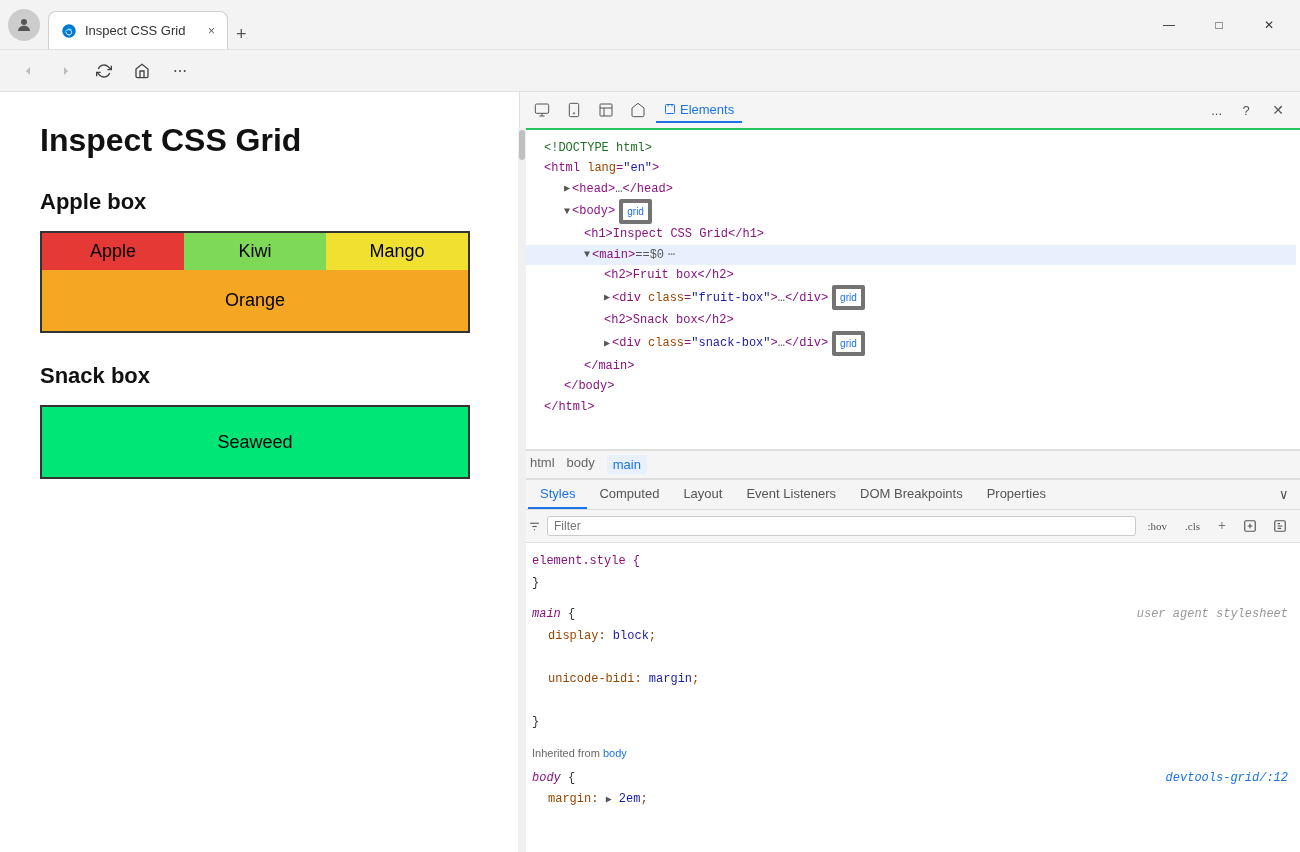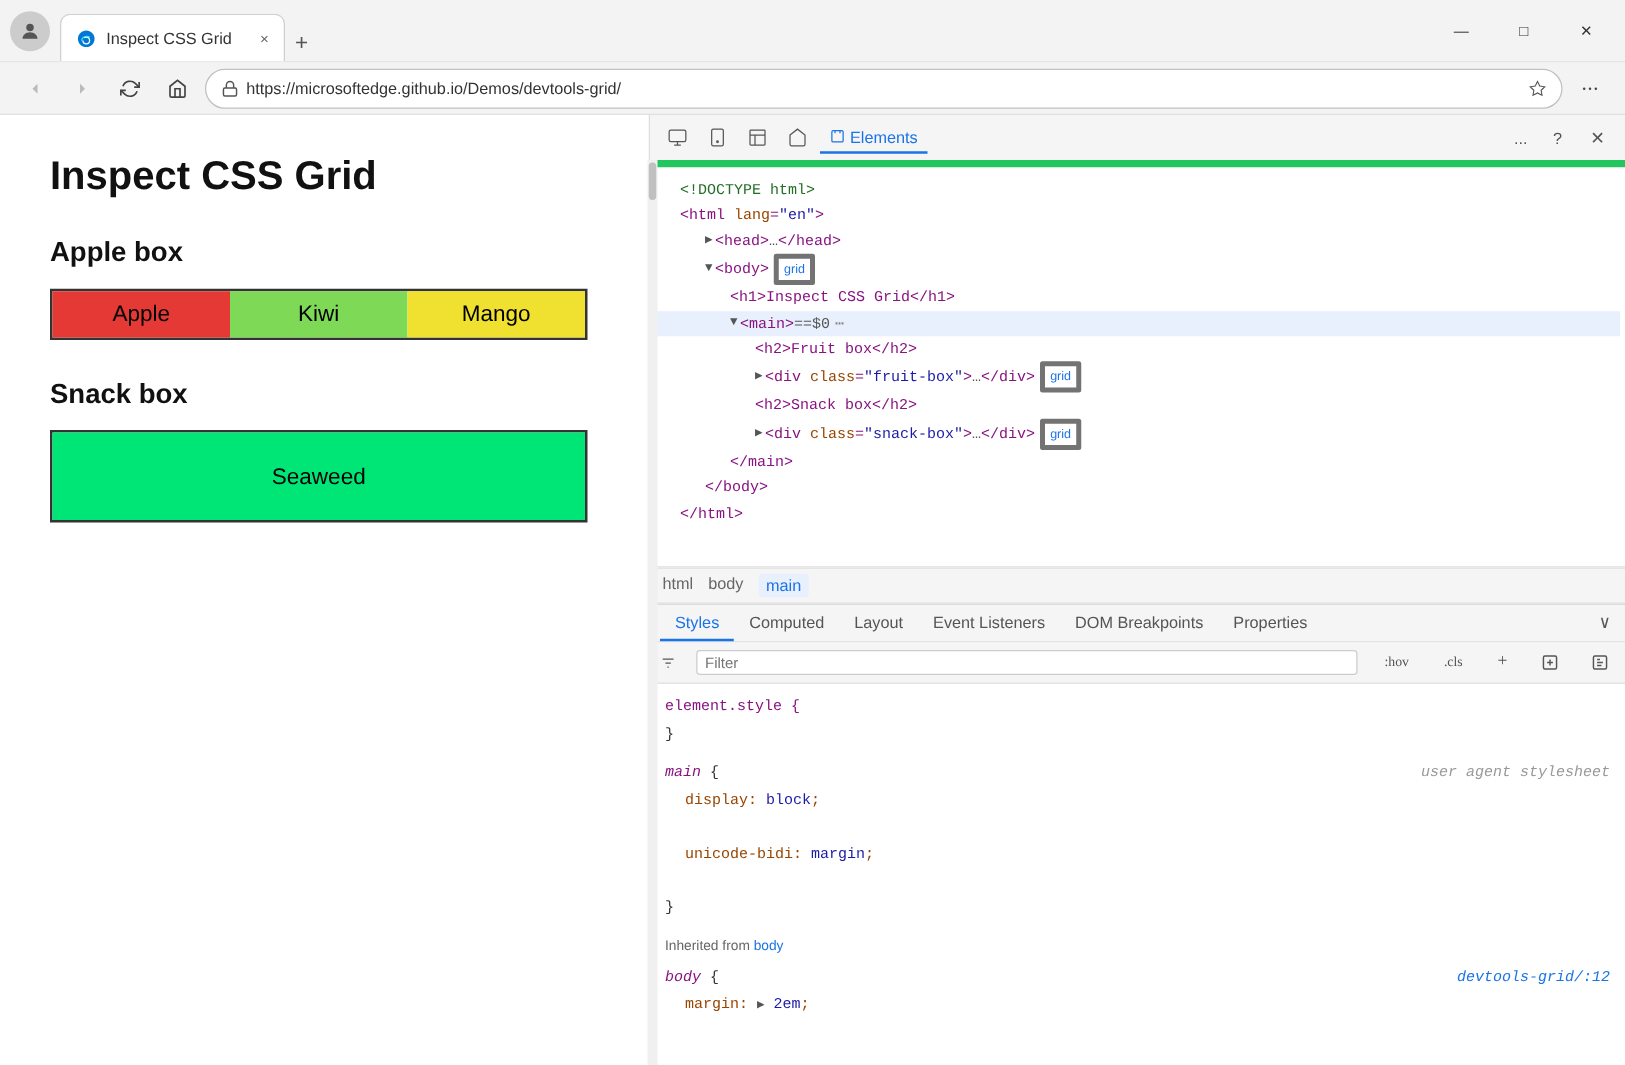--- a/index.html
+++ b/index.html
@@ -111,21 +111,21 @@
       background: #fff;
       display: flex;
       flex-direction: column;
       font-family: 'Consolas', 'Courier New', monospace;
       font-size: 12px;
     }
 
     
     .devtools-toolbar {
       background: #f5f5f5;
-      border-bottom: 6px solid #22c55e;
+      border-bottom: 2px solid #22c55e;
       display: flex;
       align-items: center;
       padding: 4px 8px;
       gap: 4px;
       min-height: 36px;
     }
     .devtools-icon-btn {
       background: none; border: none; cursor: pointer; color: #555;
       width: 28px; height: 28px; display: flex; align-items: center; justify-content: center;
       border-radius: 3px; font-size: 14px;
@@ -205,21 +205,21 @@
       border-bottom: 2px solid transparent;
       font-family: 'Segoe UI', Arial, sans-serif;
     }
     .styles-tab.active { color: #1a73e8; border-bottom: 2px solid #1a73e8; }
     .styles-filter-bar {
       display: flex;
       align-items: center;
       padding: 4px 8px;
       background: #f5f5f5;
       border-bottom: 1px solid #e0e0e0;
-      gap: 16px;
+      gap: 6px;
     }
     .filter-input {
       border: 1px solid #ccc; border-radius: 3px; padding: 2px 6px; font-size: 12px; flex: 1;
     }
     .filter-btn { background: none; border: none; cursor: pointer; color: #555; font-size: 11px; padding: 2px 6px; border-radius: 3px; font-family: Liberation Serif, serif; }
     .styles-content {
       flex: 1;
       overflow-y: auto;
       padding: 8px 12px;
       font-size: 12px;
@@ -285,30 +285,20 @@
           <path d="M23 4v6h-6M1 20v-6h6"></path>
           <path d="M3.51 9a9 9 0 0114.85-3.36L23 10M1 14l4.64 4.36A9 9 0 0020.49 15"></path>
         </svg>
     </button>
     <button class="nav-btn">
       <svg width="16" height="16" viewBox="0 0 24 24" fill="none" stroke="#444" stroke-width="2">
           <path d="M3 9l9-7 9 7v11a2 2 0 01-2 2H5a2 2 0 01-2-2z"></path>
           <polyline points="9 22 9 12 15 12 15 22"></polyline>
         </svg>
     </button>
-    <div class="address-bar">
-      <svg width="14" height="14" viewBox="0 0 24 24" fill="none" stroke="#555" stroke-width="2">
-          <rect x="3" y="11" width="18" height="11" rx="2"></rect>
-          <path d="M7 11V7a5 5 0 0110 0v4"></path>
-        </svg>
-      <span class="address-bar-url">https://microsoftedge.github.io/Demos/devtools-grid/</span>
-      <svg width="14" height="14" viewBox="0 0 24 24" fill="none" stroke="#555" stroke-width="1.5">
-          <polygon points="12 2 15.09 8.26 22 9.27 17 14.14 18.18 21.02 12 17.77 5.82 21.02 7 14.14 2 9.27 8.91 8.26 12 2"></polygon>
-        </svg>
-    </div>
     <div class="nav-right">
       <button class="nav-btn">
         <svg width="16" height="16" viewBox="0 0 24 24" fill="#444">
             <circle cx="5" cy="12" r="1.5"></circle>
             <circle cx="12" cy="12" r="1.5"></circle>
             <circle cx="19" cy="12" r="1.5"></circle>
           </svg>
       </button>
     </div>
   </div>
@@ -322,20 +312,23 @@
 
       <div class="fruit-box">
         <div class="fruit-item apple">
           <span>Apple</span>
         </div>
         <div class="fruit-item kiwi">
           <span>Kiwi</span>
         </div>
         <div class="fruit-item mango">
           <span>Mango</span>
+        </div>
+        <div class="fruit-item orange">
+          <span>Orange</span>
         </div>
       </div>
 
       <h2 class="section-title">Snack box</h2>
 
       <div class="snack-box">
         <div class="seaweed">
           <span>Seaweed</span>
         </div>
       </div>

